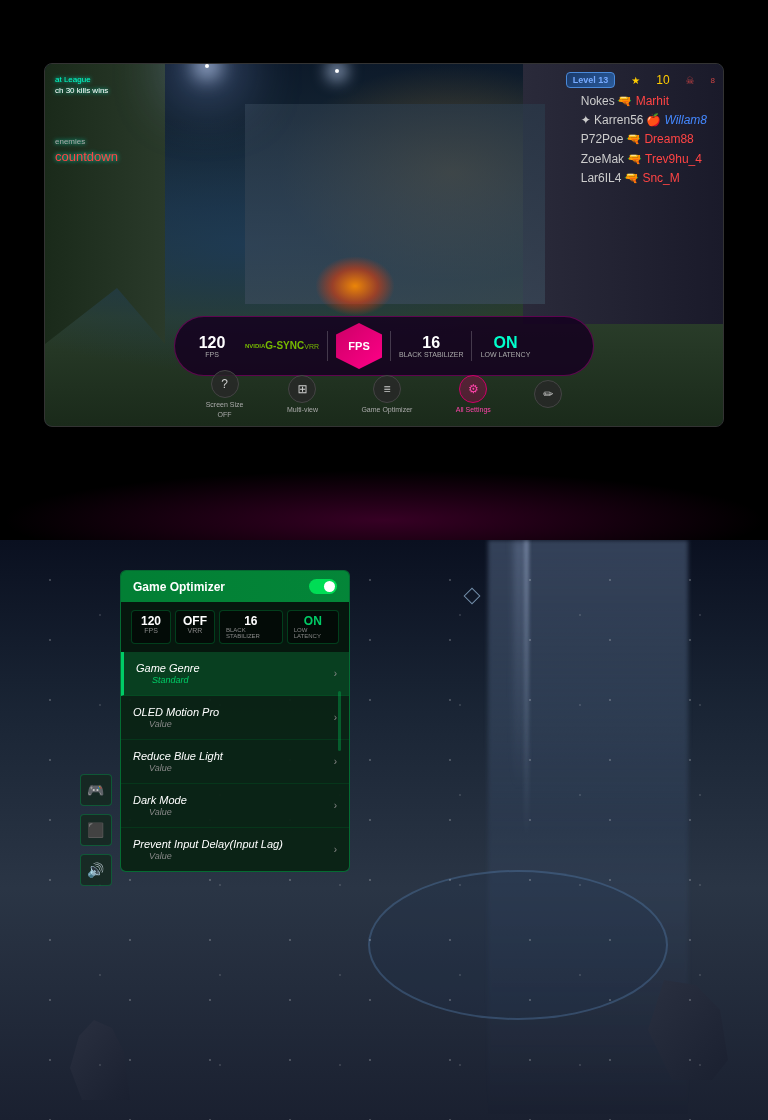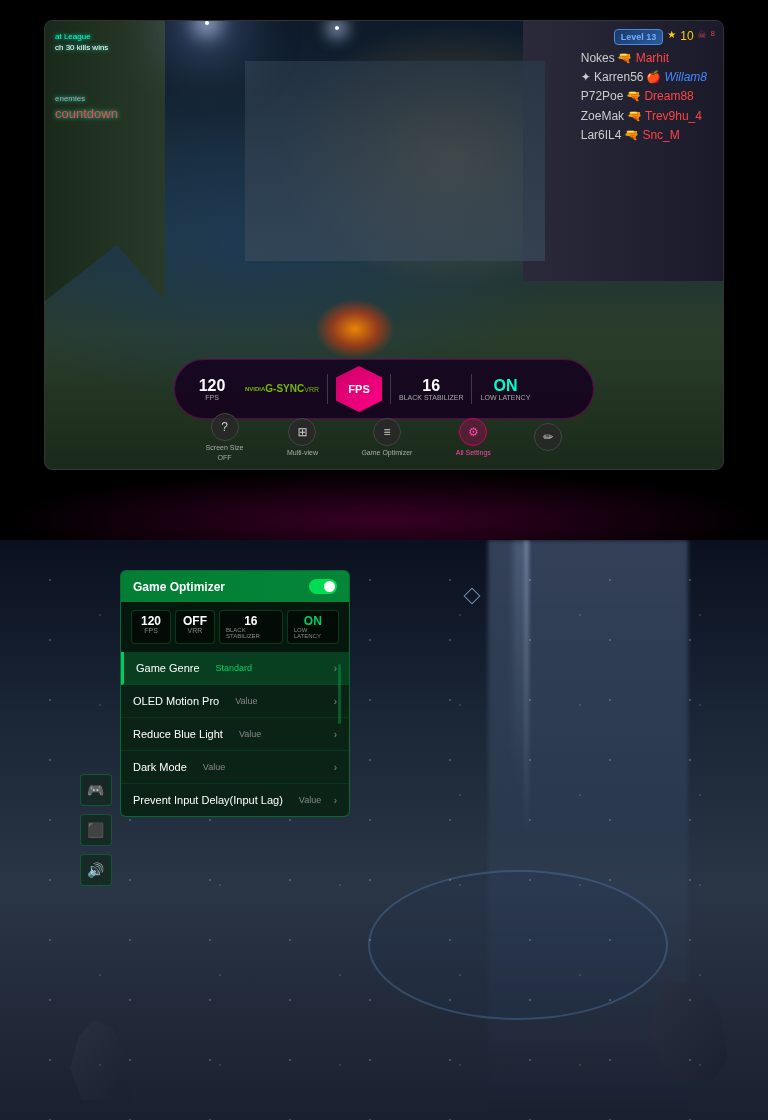--- a/index.html
+++ b/index.html
@@ -21,21 +21,21 @@
       height: 490px;
       background: #000;
       display: flex;
       align-items: center;
       justify-content: center;
     }
 
     .game-screen-top {
       position: relative;
       width: 680px;
-      height: 450px;
+      height: 364px;
       background: linear-gradient(135deg, #1a2a3a 0%, #2a3a4a 30%, #3a4a5a 60%, #1a2030 100%);
       border-radius: 8px;
       overflow: hidden;
       border: 1px solid #333;
     }
 
     
     .game-bg-top {
       position: absolute;
       inset: 0;
@@ -114,22 +114,22 @@
       color: #00ffcc;
       font-size: 9px;
       line-height: 1.4;
       text-shadow: 0 0 4px #00ffcc;
     }
     .hud-top-right {
       position: absolute;
       top: 8px;
       right: 8px;
       display: flex;
-      align-items: flex-start;
-      gap: 4px;
+      align-items: center;
+      gap: 16px;
     }
     .level-badge {
       background: linear-gradient(135deg, #1a3a6a, #2a5a9a);
       border: 1px solid #4a8ada;
       border-radius: 4px;
       padding: 2px 6px;
       color: #7af;
       font-size: 9px;
       font-weight: bold;
     }
@@ -431,21 +431,22 @@
       align-items: center;
       justify-content: space-between;
       transition: background 0.2s;
     }
     .menu-item.active {
       background: rgba(0,180,80,0.2);
       border-left: 3px solid #00cc66;
     }
     .menu-item-left {
       display: flex;
-      flex-direction: row;
+      flex-direction: column;
+      font-style: italic;
     }
     .menu-item-title {
       color: #fff;
       font-size: 11px;
       font-weight: 500;
     }
     .menu-item-value {
       color: #00cc66;
       font-size: 9px;
       margin-top: 1px;

